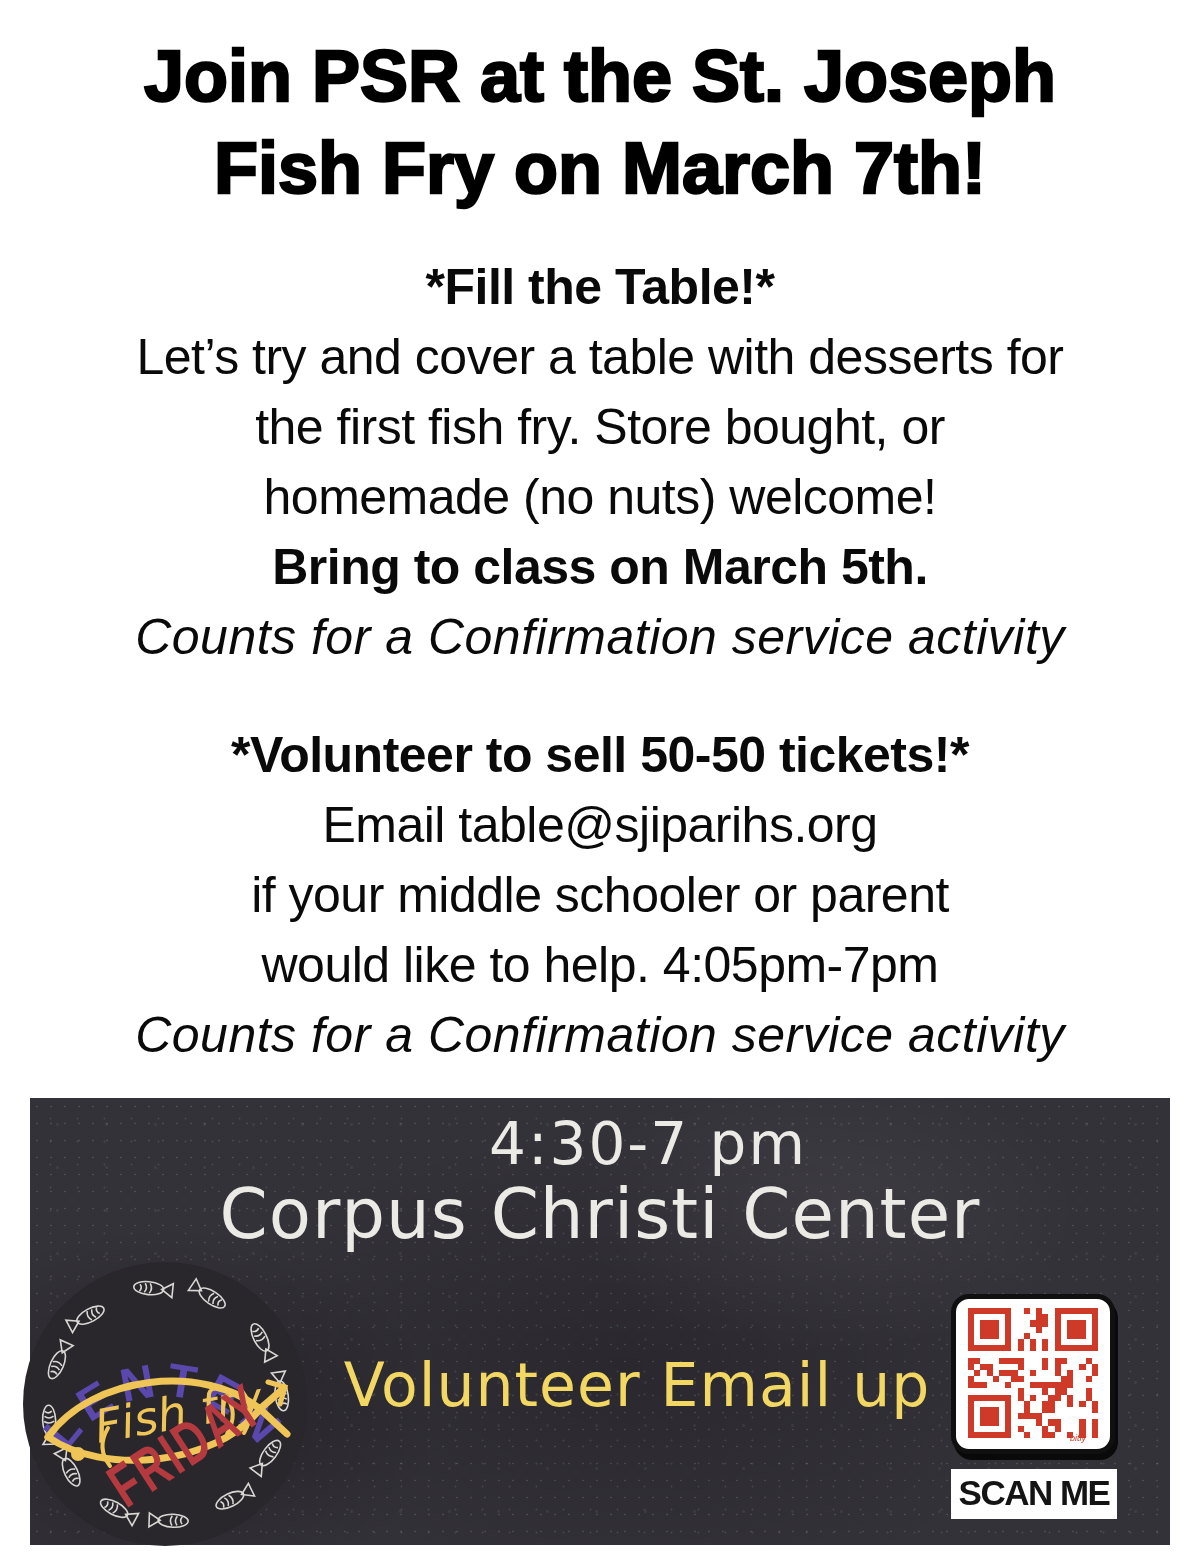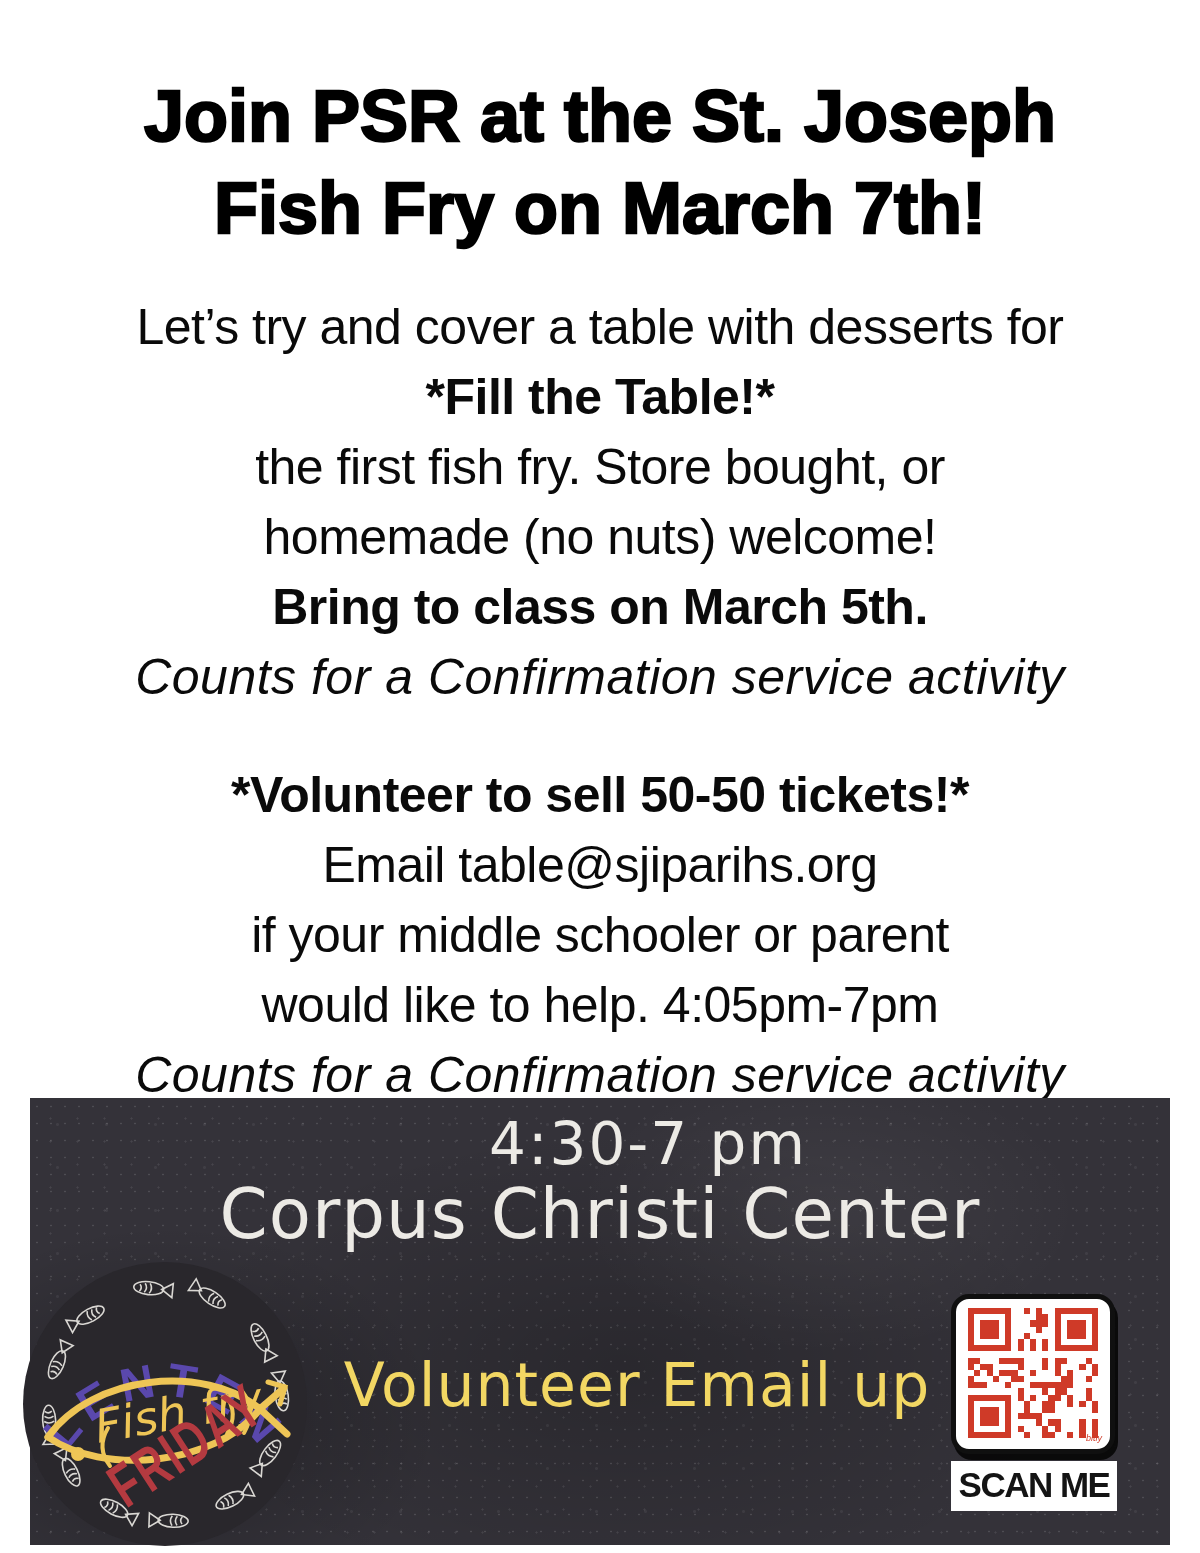--- a/index.html
+++ b/index.html
@@ -3,21 +3,21 @@
 <meta charset="utf-8">
 <style>
   html,body{margin:0;padding:0;}
   body{
     width:1200px;height:1553px;background:#ffffff;position:relative;overflow:hidden;
     font-family:"Liberation Sans",sans-serif;color:#0a0a0a;
   }
   
   .title{
     text-align:center;padding-top:30px;font-size:72px;line-height:92px;
-    font-weight:bold;letter-spacing:0px;color:#000;margin-top:40px;
+    font-weight:bold;letter-spacing:0px;color:#000;
     -webkit-text-stroke:2.4px #000;
   }
   
   .para{text-align:center;font-size:50px;line-height:70px;letter-spacing:-0.5px;}
   .para .ln{white-space:nowrap;}
   .s1{margin-top:38px;}
   .s2{margin-top:48px;}
   .bold{font-weight:bold;letter-spacing:-0.5px;}
   .italic{font-style:italic;letter-spacing:0.5px;}
   
@@ -44,37 +44,37 @@
   .badge svg{width:100%;height:100%;display:block;}
   .fish-ring{stroke:#d9d7d3;stroke-width:1.6;fill:none;}
   
   .qr-wrap{position:absolute;left:921px;top:196px;width:168px;}
   .qr-panel{
     box-sizing:border-box;width:164px;height:160px;background:#fff;
     border:5px solid #101010;border-radius:18px;padding:9px 9px 11px 9px;position:relative;
     box-shadow:3px 6px 0 rgba(5,5,5,.9);
   }
   .qr-panel svg{width:100%;height:100%;display:block;}
-  .qr-brand{position:absolute;right:8px;bottom:6px;font-size:9px;font-style:italic;color:#cf3a28;}
+  .qr-brand{position:absolute;right:24px;bottom:6px;font-size:9px;font-style:italic;color:#cf3a28;}
   .scanme{
-    margin-top:7px;box-sizing:border-box;width:166px;background:#ffffff;color:#141414;
+    margin-top:15px;box-sizing:border-box;width:166px;background:#ffffff;color:#141414;
     text-align:center;font-size:35px;font-weight:bold;letter-spacing:-1.5px;padding:4px 0 6px 0;
   }
 </style>
 </head>
 <body>
 
 <div class="title">
   <div>Join PSR at the St. Joseph</div>
   <div>Fish Fry on March 7th!</div>
 </div>
 
 <div class="para s1">
+  <div class="ln bold">*Fill the Table!*</div>
   <div class="ln">Let’s try and cover a table with desserts for</div>
-  <div class="ln bold">*Fill the Table!*</div>
   <div class="ln">the first fish fry. Store bought, or</div>
   <div class="ln">homemade (no nuts) welcome!</div>
   <div class="ln bold">Bring to class on March 5th.</div>
   <div class="ln italic">Counts for a Confirmation service activity</div>
 </div>
 
 <div class="para s2">
   <div class="ln bold">*Volunteer to sell 50-50 tickets!*</div>
   <div class="ln">Email table@sjiparihs.org</div>
   <div class="ln">if your middle schooler or parent</div>

